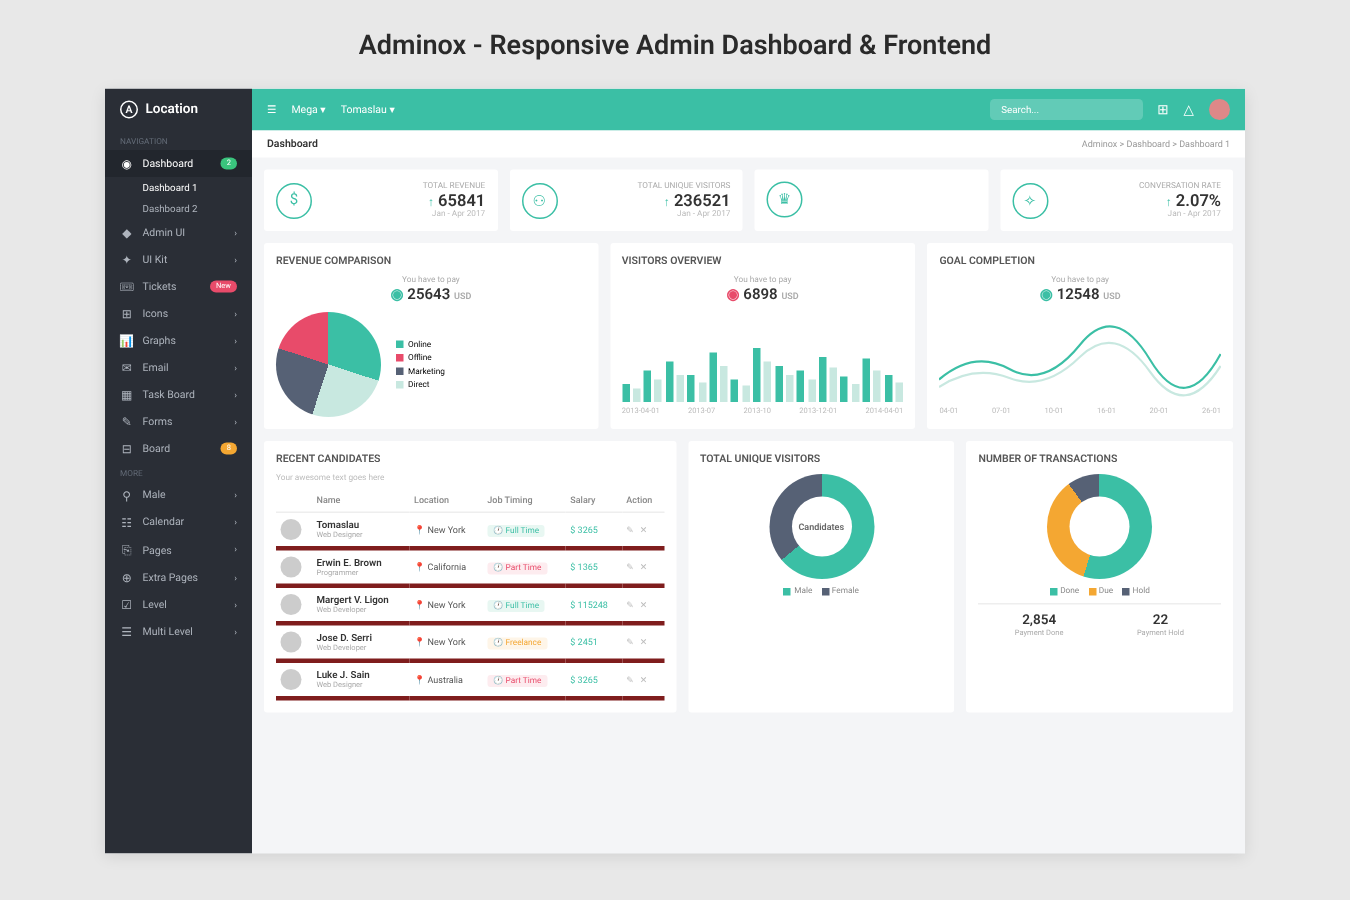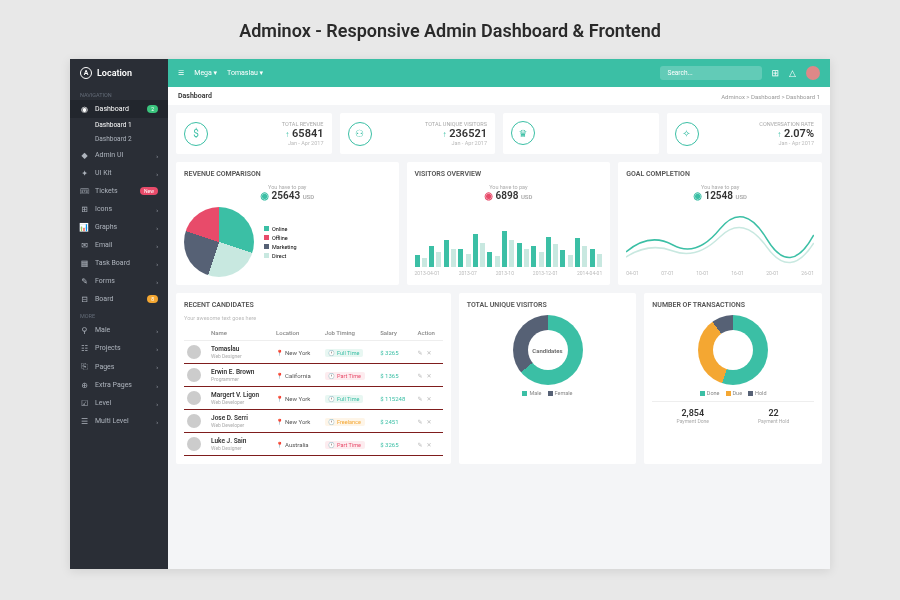--- a/index.html
+++ b/index.html
@@ -53,21 +53,21 @@
 .legend{display:flex;flex-direction:column;gap:3px;font-size:5.5px}
 .legend div{display:flex;align-items:center;gap:3px}
 .sq{width:5px;height:5px;display:inline-block}
 .bars{display:flex;align-items:flex-end;height:60px;gap:2px;justify-content:space-between}
 .bar{width:5px;background:#3bbfa5}
 .bar.alt{background:#c8e8e0}
 .axis{display:flex;justify-content:space-between;font-size:5px;color:#bbb;margin-top:3px}
 .line-chart{height:60px;position:relative}
 .table{width:100%;border-collapse:collapse;font-size:6px}
 .table th{text-align:left;padding:4px 3px;color:#888;font-weight:500;border-bottom:1px solid #eee}
-.table td{padding:4px 3px;border-bottom:1px solid #7f1d1d;color:#555}
+.table td{padding:4px 3px;border-bottom:3px solid #7f1d1d;color:#555}
 .cand-av{width:14px;height:14px;border-radius:50%;background:#ccc;flex-shrink:0}
 .cand-name{font-weight:600;color:#333;font-size:6.5px}
 .cand-role{font-size:5px;color:#aaa}
 .pill{padding:1px 4px;border-radius:2px;font-size:5.5px}
 .pill.ft{background:#e8f7f2;color:#3bbfa5}
 .pill.pt{background:#fdecef;color:#e84b6a}
 .pill.fr{background:#fef5e8;color:#f4a732}
 .act{display:flex;gap:4px;color:#bbb}
 .donut-wrap{display:flex;flex-direction:column;align-items:center}
 .donut{width:70px;height:70px;border-radius:50%;position:relative;display:flex;align-items:center;justify-content:center}
@@ -149,21 +149,21 @@
         </div>
       <div class="nav-section">MORE</div>
       <div id="nav-more">
           <div class="nav-item">
             <span class="ico">⚲</span>
             <span>Male</span>
             <span class="chev">›</span>
           </div>
           <div class="nav-item">
             <span class="ico">☷</span>
-            <span>Projects</span>
+            <span>Calendar</span>
             <span class="chev">›</span>
           </div>
           <div class="nav-item">
             <span class="ico">⎘</span>
             <span>Pages</span>
             <span class="chev">›</span>
           </div>
           <div class="nav-item">
             <span class="ico">⊕</span>
             <span>Extra Pages</span>

